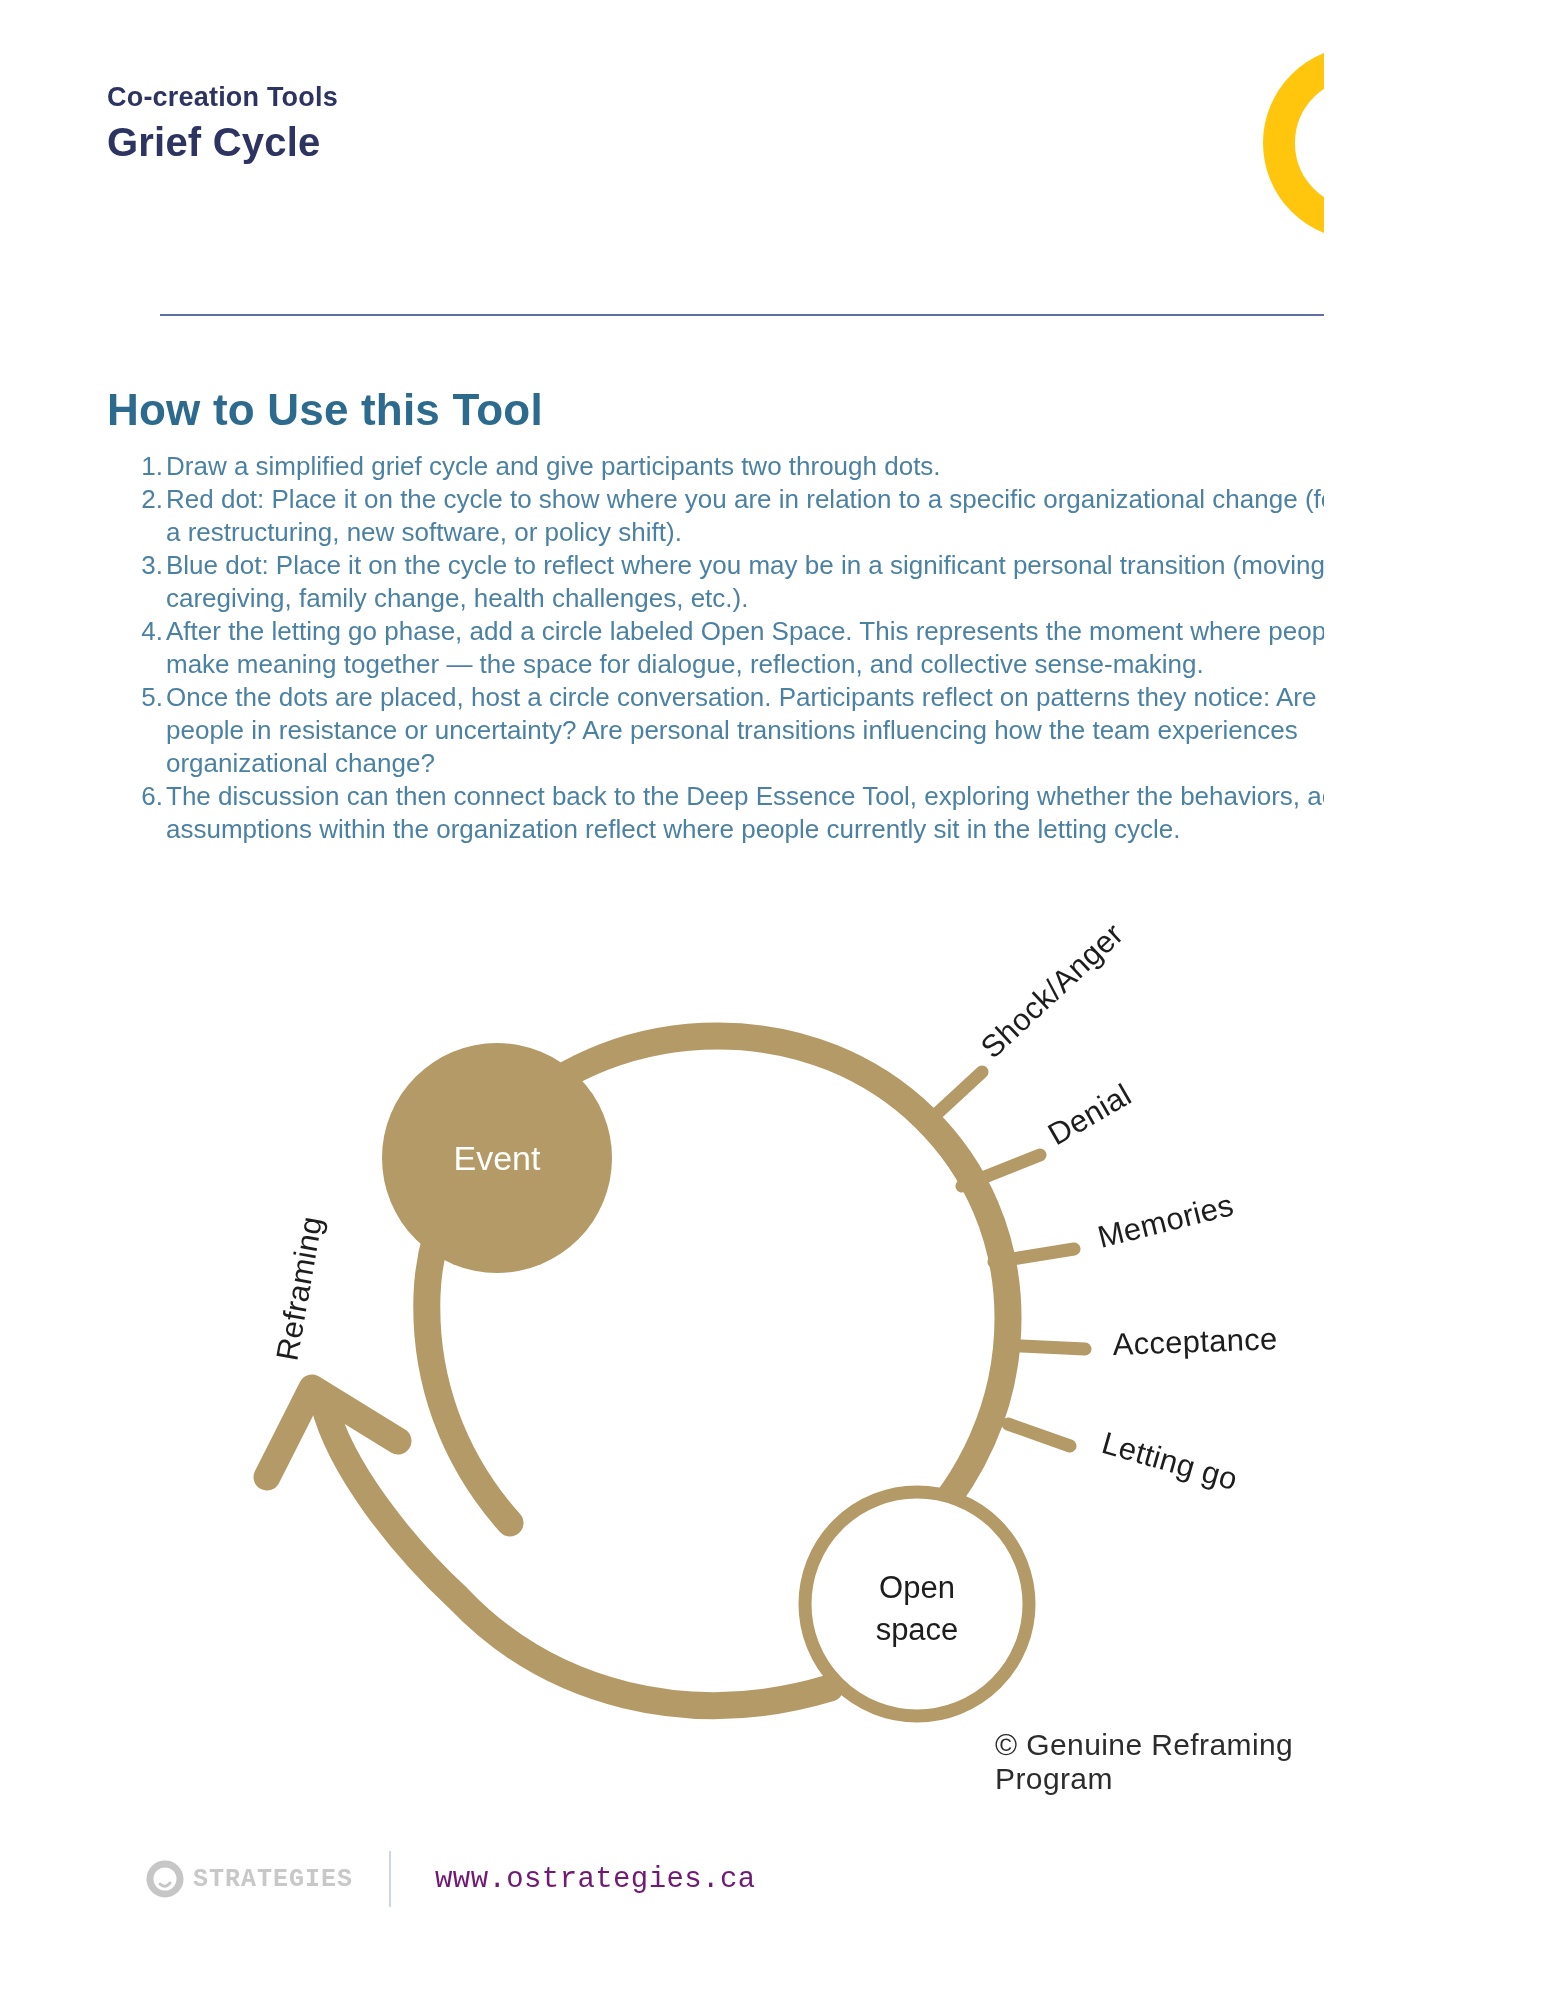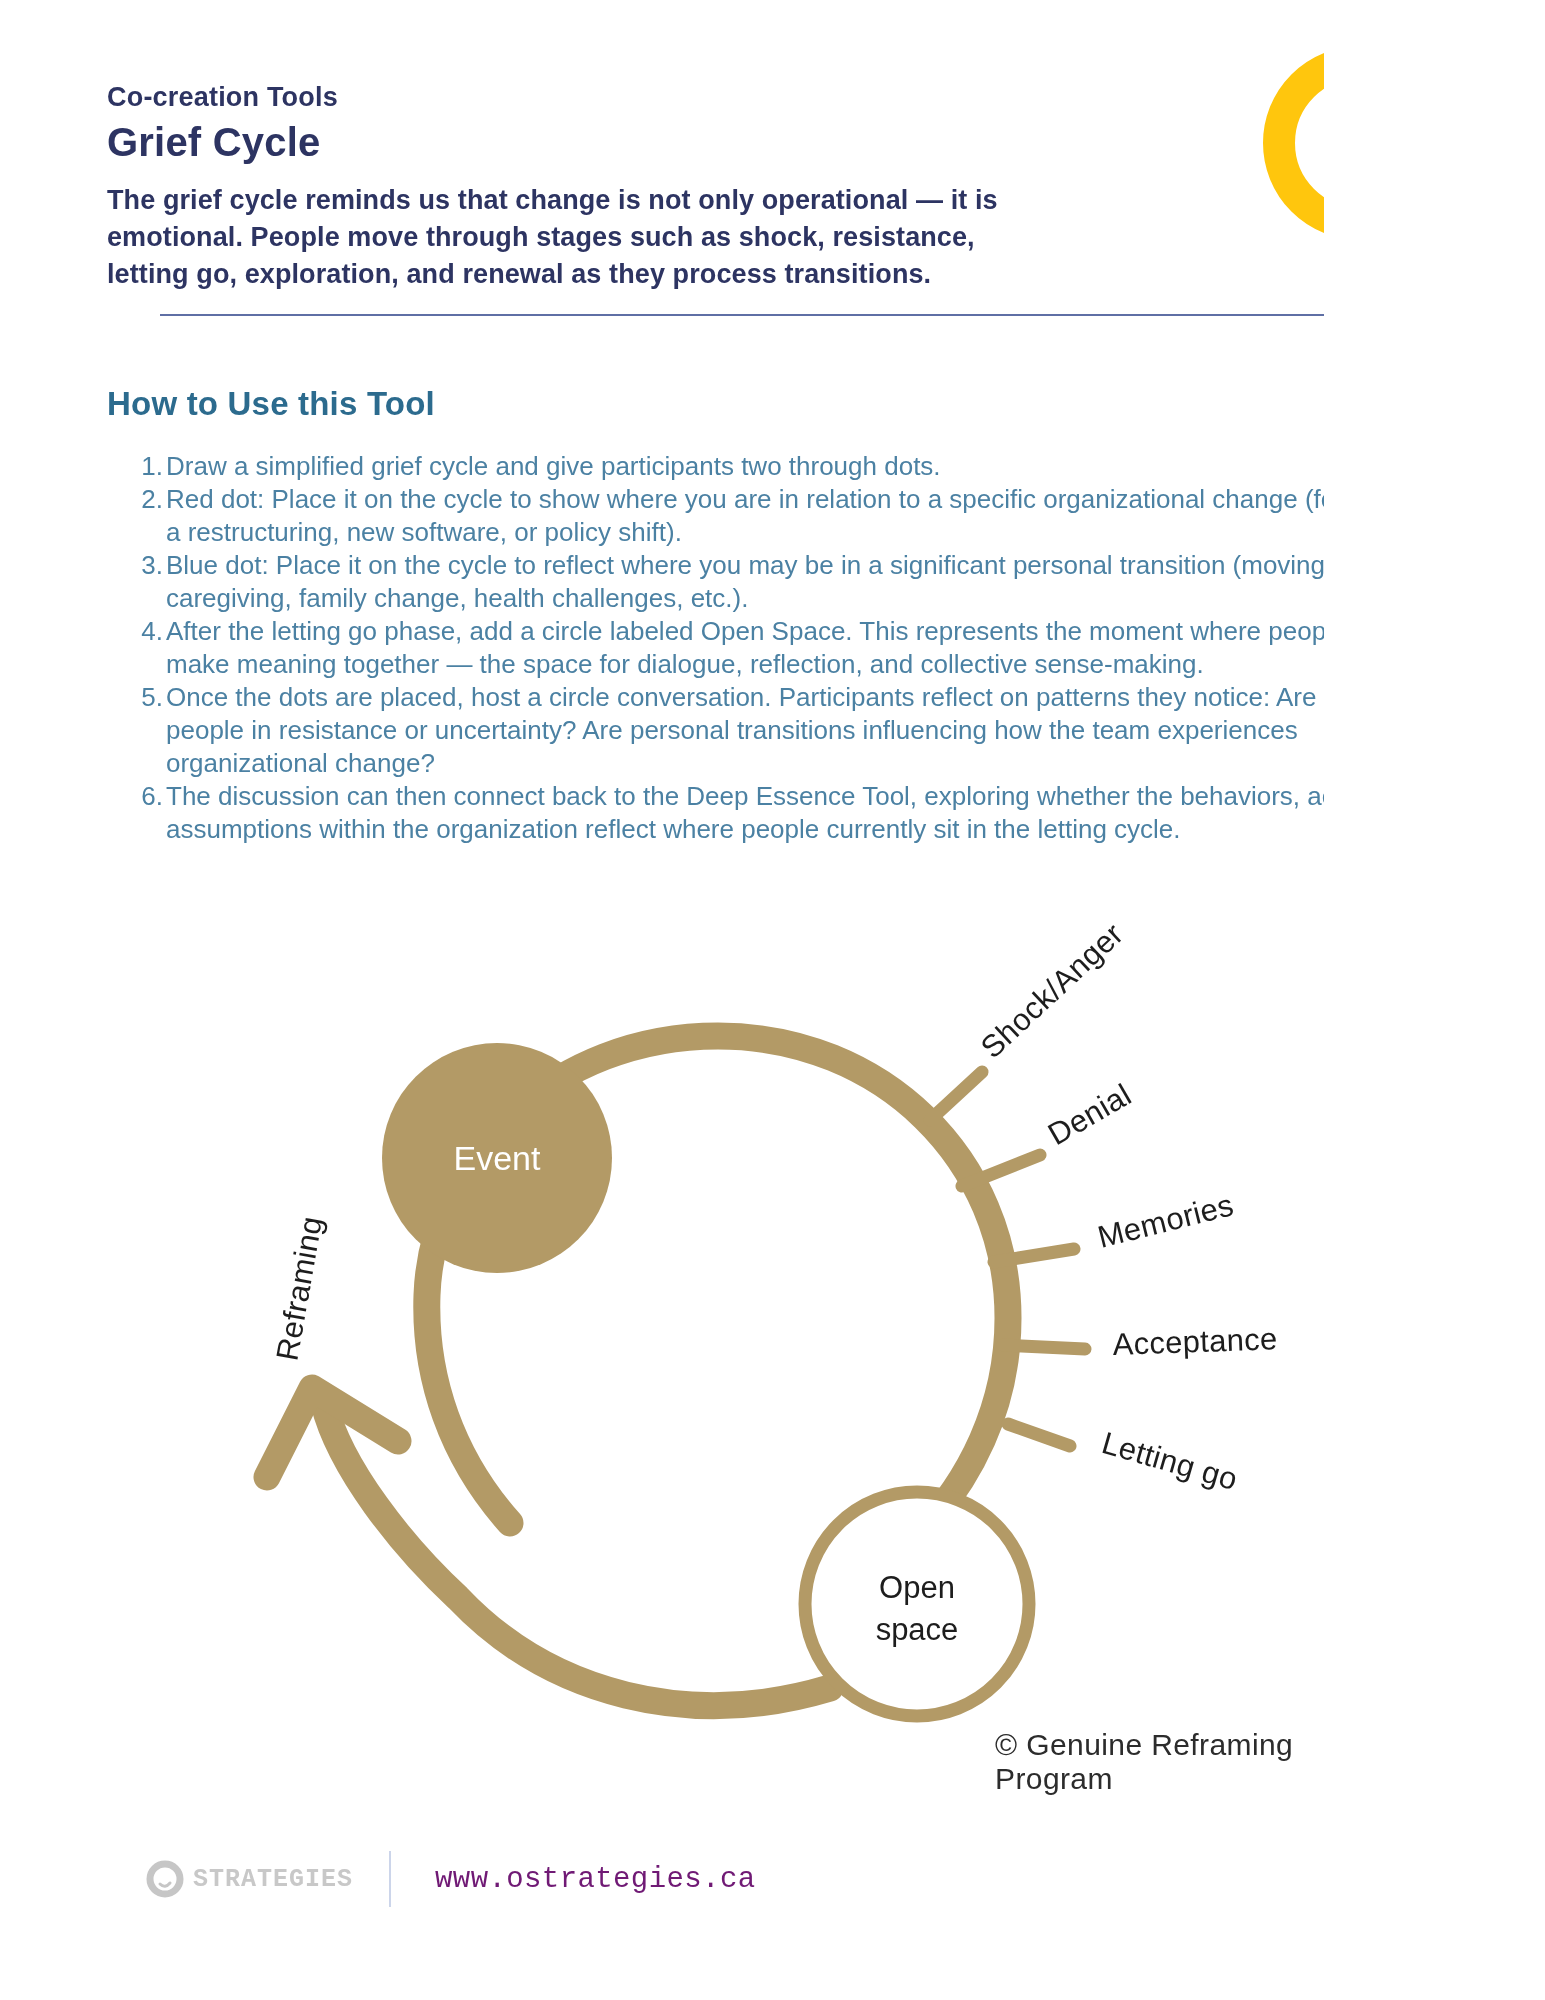--- a/index.html
+++ b/index.html
@@ -11,21 +11,21 @@
   .header-block{position:absolute;left:107px;top:82px;}
   .eyebrow{font-size:27px;font-weight:bold;color:#2d3462;letter-spacing:.2px;}
   .doc-title{font-size:40px;font-weight:bold;color:#2d3462;margin-top:7px;letter-spacing:.2px;}
   .intro{
     position:absolute;left:107px;top:182px;width:900px;
     font-size:27px;font-weight:bold;color:#2d3462;line-height:37px;letter-spacing:.1px;
   }
   .logo-svg{position:absolute;left:1260px;top:43px;width:200px;height:200px;}
   .rule{position:absolute;left:160px;top:314px;width:1296px;height:2px;background:#5f6fa5;}
   
-  .section-heading{position:absolute;left:107px;top:385px;font-size:33px;font-weight:bold;color:#2c6b8e;letter-spacing:.2px;}
+  .section-heading{position:absolute;left:107px;top:385px;font-size:44px;font-weight:bold;color:#2c6b8e;letter-spacing:.2px;}
   .steps{position:absolute;left:107px;top:450px;width:1352px;color:#4b81a3;font-size:26px;line-height:33px;}
   .step{display:flex;}
   .step .num{flex:0 0 56px;text-align:right;white-space:pre;}
   .step .txt{flex:1 1 auto;padding-left:3px;}
   
   .diagram-svg{position:absolute;left:0;top:880px;width:1545px;height:900px;}
   .credit{
     position:absolute;left:995px;top:1728px;font-size:30px;color:#2c2c2c;letter-spacing:.4px;
     font-family:"Liberation Sans",sans-serif;
   }
@@ -45,21 +45,20 @@
   <div class="header-block">
     <div class="eyebrow">Co-creation Tools</div>
     <div class="doc-title">Grief Cycle</div>
   </div>
 
   <svg class="logo-svg" viewBox="0 0 200 200" aria-hidden="true">
     <circle cx="100" cy="100" r="81" fill="none" stroke="#ffc60d" stroke-width="32"></circle>
     <path d="M 97 134 Q 120 159 142 131" fill="none" stroke="#ffc60d" stroke-width="12" stroke-linecap="round"></path>
   </svg>
 
-  <div class="intro">The grief cycle reminds us that change is not only operational — it is emotional. People move through stages such as shock, resistance, letting go, exploration, and renewal as they process transitions.</div>
 
   <div class="rule"></div>
 
   <div class="section-heading">How to Use this Tool</div>
 
   <div class="steps">
     <div class="step">
       <span class="num">1.</span>
       <span class="txt">Draw a simplified grief cycle and give participants two through dots.</span>
     </div>

